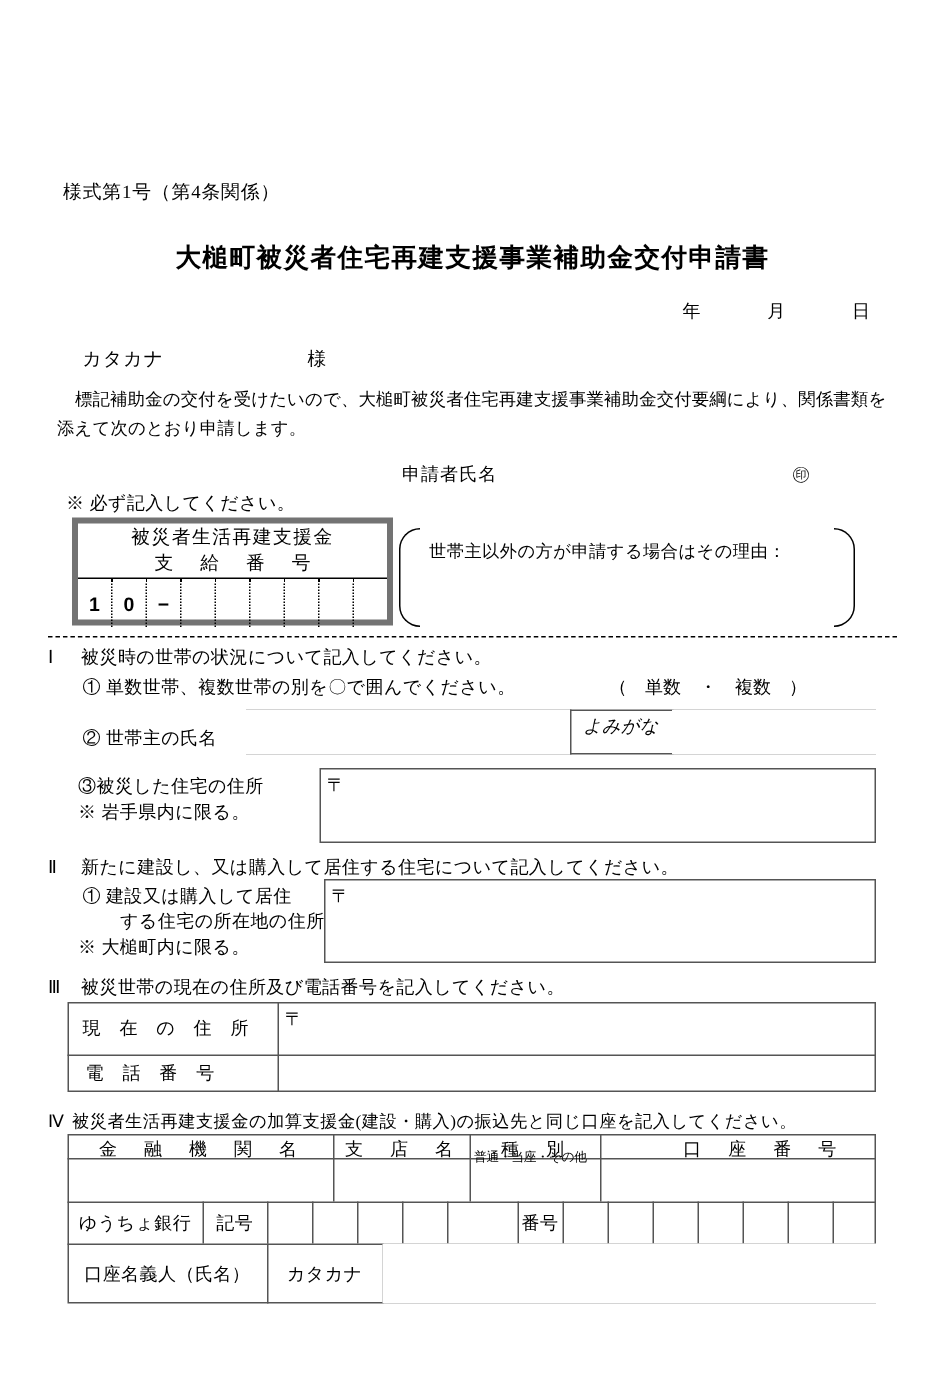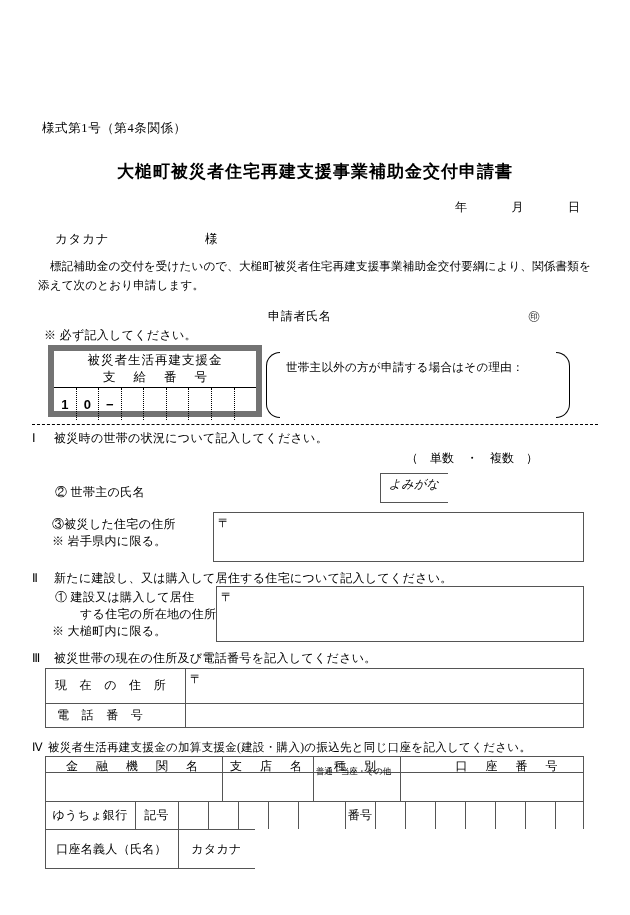--- a/index.html
+++ b/index.html
@@ -99,21 +99,21 @@
     letter-spacing: 0.3px;
   }
 
   
   .num-box {
     position: absolute;
     top: 345px;
     left: 48px;
     width: 214px;
     height: 72px;
-    border: 6px solid #737373;
+    border: 4px solid #737373;
     box-sizing: border-box;
   }
   .num-box-title {
     height: 18px;
     line-height: 18px;
     text-align: center;
     font-size: 12.5px;
     letter-spacing: 1px;
   }
   .num-box-sub {
@@ -310,20 +310,21 @@
     <div class="brk brk-r"></div>
     <div class="reason-text">世帯主以外の方が申請する場合はその理由：</div>
   </div>
 
   <div class="divider"></div>
 
   <div class="sec-head" style="top:430px;left:32px;">
     <span class="sec-num">Ⅰ</span><span>被災時の世帯の状況について記入してください。</span>
   </div>
 
+  <div class="sub-line" style="top:450px;left:55px;">① 単数世帯、複数世帯の別を〇で囲んでください。</div>
   <div class="choice" style="top:450px;left:400px;">
     <span>（</span><span>単数</span><span>・</span><span>複数</span><span>）</span>
   </div>
 
   <div class="sub-line" style="top:484px;left:55px;">② 世帯主の氏名</div>
   <div class="bx" style="top:473px;left:164px;width:420px;height:30px;"></div>
   <div class="vline" style="top:473px;left:380px;height:30px;"></div>
   <div class="vline" style="top:473px;left:448px;height:30px;"></div>
   <div class="bx" style="top:473px;left:164px;width:216px;height:30px;border:none;"></div>
   <div class="label-cell" style="position:absolute;top:460px;left:380px;width:68px;height:48px;font-style:italic;">よみがな</div>

